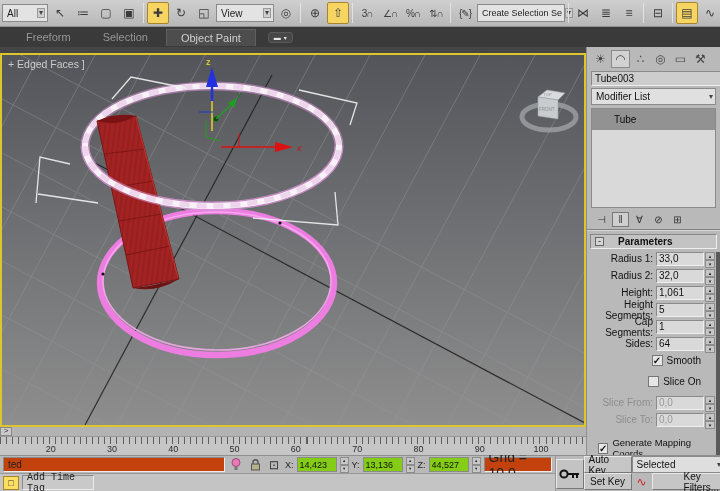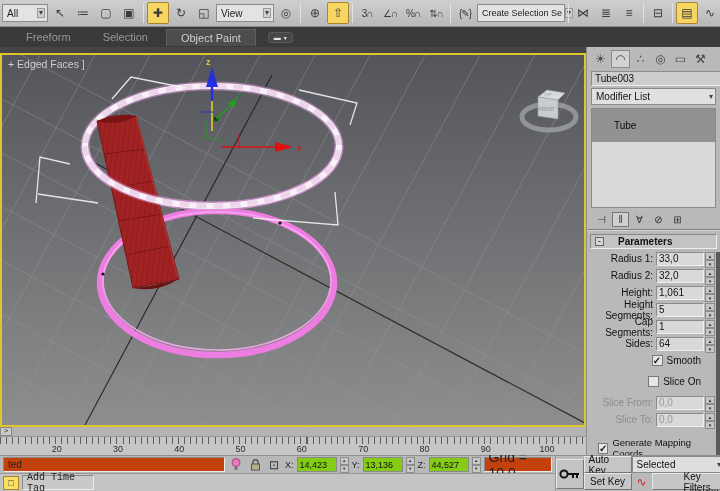--- a/index.html
+++ b/index.html
@@ -30,34 +30,34 @@
   .vp-strip{height:6px;background:#454545;}
   .vp-box{height:374px;border:2px solid #ddc62b;position:relative;background:#666;}
   .vp-box svg{display:block;}
   
   .tl-slider{height:10px;background:#b3b3b3;border-bottom:1px solid #9a9a9a;display:flex;align-items:center;}
   .tl-next{width:12px;height:9px;background:#c9c9c9;border:1px solid #888;font-size:8px;line-height:6px;
     text-align:center;color:#333;}
   .ruler{height:18px;background:#c6c6c6;position:relative;}
   .ruler-ticks{position:absolute;top:0;left:0;right:0;height:7px;
     background:repeating-linear-gradient(90deg,#5e5e5e 0 1px,transparent 1px 6.13px);}
-  .ruler-labels{position:absolute;top:7px;left:0;right:0;display:flex;padding-left:26px;font-size:9px;color:#2b2b33;}
+  .ruler-labels{position:absolute;top:7px;left:0;right:0;display:flex;padding-left:20px;font-size:9px;color:#2b2b33;}
   .ruler-labels span{width:61.3px;flex:none;text-align:center;}
   
   .cpanel{width:134px;background:#b9b9b9;border-left:1px solid #8f8f8f;position:relative;font-size:10px;overflow:hidden;}
   .cp-tabs{display:flex;align-items:center;gap:1px;padding:3px 2px 2px 4px;}
   .cp-tab{width:19px;height:18px;display:flex;align-items:center;justify-content:center;font-size:12px;color:#444;}
   .cp-tab.active{background:#d2d2d2;border:1px solid #8a8a8a;}
   .cp-row{display:flex;align-items:center;gap:3px;padding:1px 4px;}
   .cp-name{flex:1;height:15px;background:#cdcdcd;border:1px solid #8a8a8a;border-bottom-color:#eee;
     border-right-color:#eee;font-size:10px;padding:0 3px;color:#111;}
   .cp-combo{flex:1;height:17px;background:#e0e0e0;border:1px solid #8a8a8a;display:flex;align-items:center;
     justify-content:space-between;padding:0 2px 0 4px;font-size:10px;color:#111;}
   .stack{height:100px;margin:2px 4px;background:#d9d9d9;border:1px solid #8a8a8a;overflow:hidden;}
-  .stack-row{height:33px;background:#929292;color:#0c0c0c;padding-left:22px;display:flex;align-items:center;font-size:10px;}
+  .stack-row{height:21px;background:#929292;color:#0c0c0c;padding-left:22px;display:flex;align-items:center;font-size:10px;}
   .stack-btns{display:flex;align-items:center;gap:2px;padding:2px 6px;border-bottom:2px groove #d5d5d5;}
   .sbtn{width:17px;height:15px;display:flex;align-items:center;justify-content:center;font-size:10px;color:#333;}
   .sbtn.boxed{border:1px solid #777;background:#cfcfcf;}
   .rollout{margin:3px 3px 0 3px;}
   .ro-head{height:15px;background:#c3c3c3;border:1px solid #888;border-bottom-color:#eee;border-right-color:#eee;
     display:flex;align-items:center;font-size:10px;font-weight:bold;color:#111;padding:0 4px;}
   .ro-head .minus{border:1px solid #666;width:9px;height:9px;font-size:9px;line-height:7px;text-align:center;
     margin-right:14px;background:#d5d5d5;font-weight:normal;}
   .prow{display:flex;align-items:center;margin:2px 2px 0 0;height:15px;}
   .plabel{flex:1;text-align:right;margin-right:3px;color:#111;font-size:10px;}

